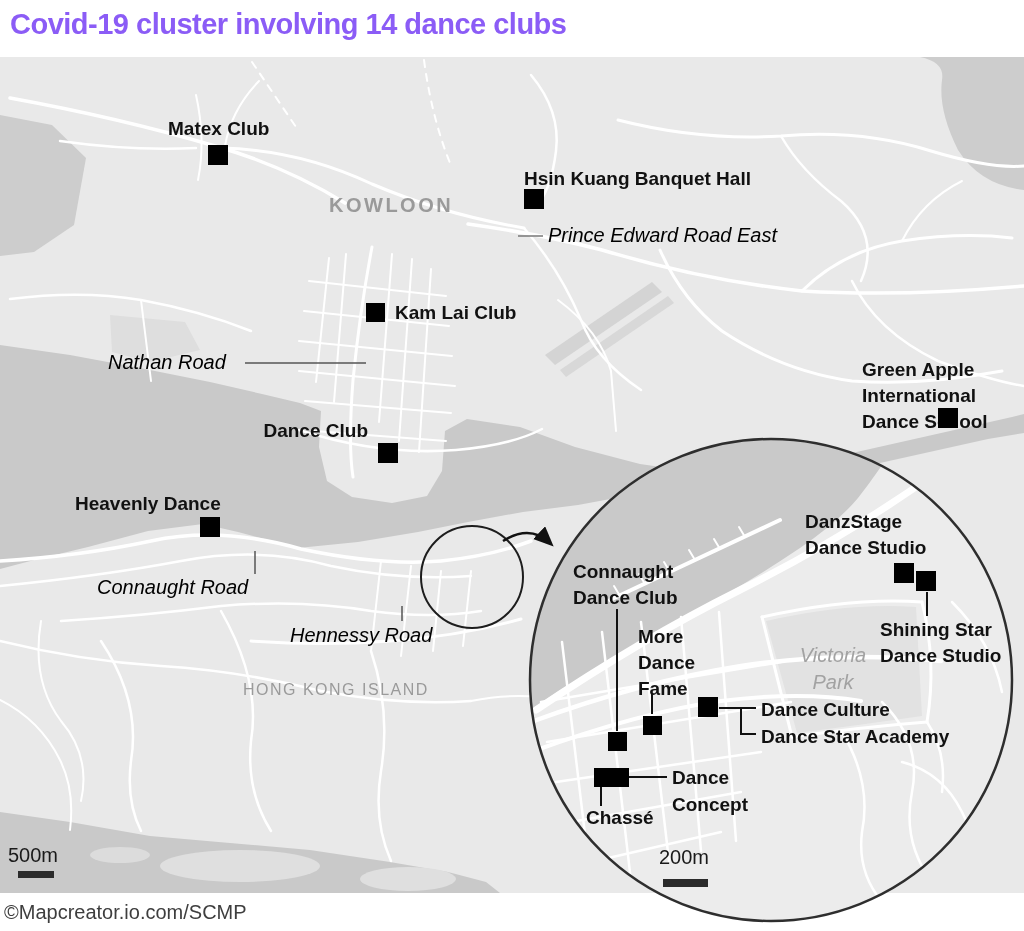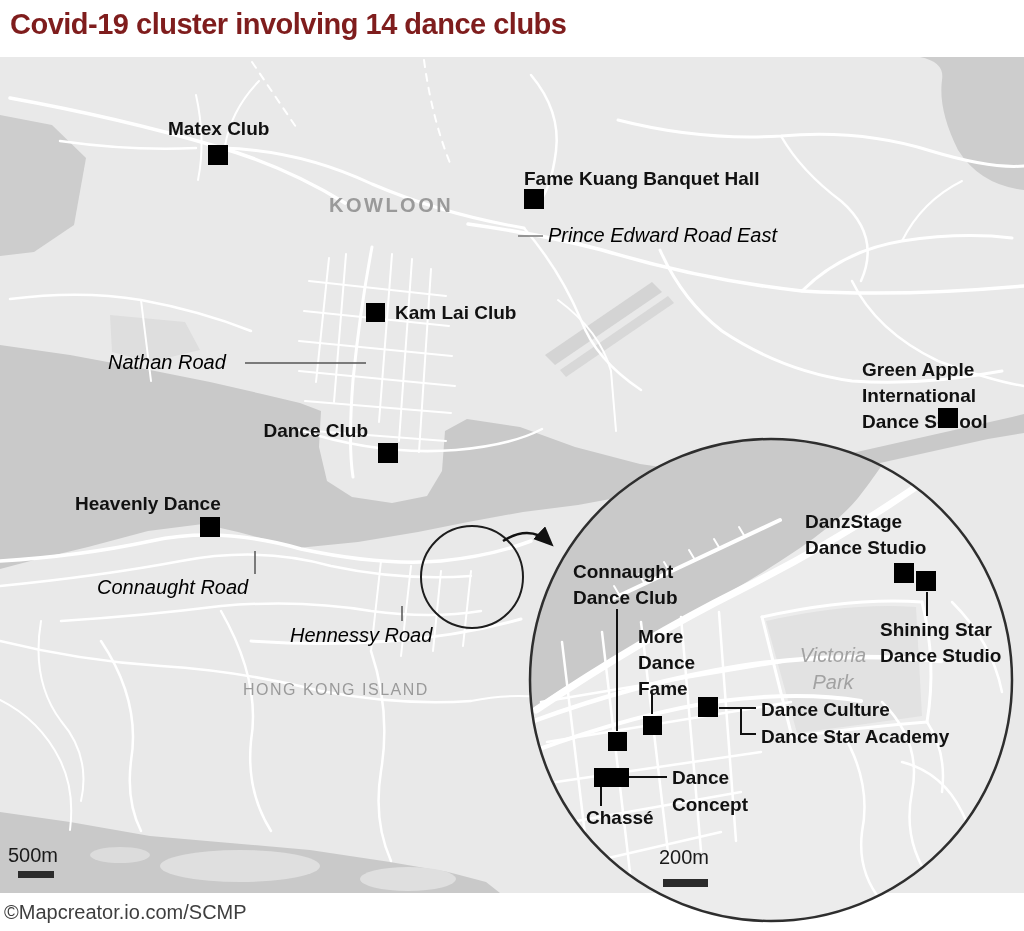--- a/index.html
+++ b/index.html
@@ -8,21 +8,21 @@
   #map-svg{position:absolute;left:0;top:0;width:1024px;height:931px;}
   .lbl{position:absolute;color:#111;font-weight:bold;font-size:19px;line-height:25px;white-space:nowrap;}
   .lbl span{display:block;}
   .road-lbl{position:absolute;color:#000000;font-style:italic;font-weight:normal;font-size:20px;white-space:nowrap;}
   .region-lbl{position:absolute;color:#9a9a9a;font-weight:normal;white-space:nowrap;}
   .marker{position:absolute;background:#000;}
   .m20{width:20px;height:20px;}
   .m19{width:19px;height:19px;}
   .scale-txt{position:absolute;color:#1a1a1a;font-size:20px;font-weight:normal;white-space:nowrap;}
   .scale-bar{position:absolute;background:#2b2b2b;}
-  #title{position:absolute;left:10px;top:8px;font-size:29px;font-weight:bold;color:#7f1d1d;letter-spacing:-0.5px;white-space:nowrap;}
+  #title{position:absolute;left:10px;top:8px;font-size:29px;font-weight:bold;color:#8b5cf6;letter-spacing:-0.5px;white-space:nowrap;}
   #attribution{position:absolute;left:4px;top:901px;font-size:20px;color:#3e3e3e;white-space:nowrap;}
   .park-lbl{position:absolute;left:785px;top:642px;width:96px;text-align:center;color:#a2a2a2;
             font-style:italic;font-size:20px;line-height:27px;}
 </style>
 </head>
 <body>
 
 <div id="stage">
 
   <svg id="map-svg" viewBox="0 0 1024 931" xmlns="http://www.w3.org/2000/svg">
@@ -191,21 +191,21 @@
   </div>
 
   <div class="road-lbl" style="left:548px;top:224px;">Prince Edward Road East</div>
   <div class="road-lbl" style="left:108px;top:351px;">Nathan Road</div>
   <div class="road-lbl" style="left:97px;top:576px;">Connaught Road</div>
   <div class="road-lbl" style="left:290px;top:624px;">Hennessy Road</div>
 
   <div class="lbl" style="left:168px;top:116px;">Matex Club</div>
   <div class="marker m20" style="left:208px;top:145px;"></div>
 
-  <div class="lbl" style="left:524px;top:166px;">Fame Kuang Banquet Hall</div>
+  <div class="lbl" style="left:524px;top:166px;">Hsin Kuang Banquet Hall</div>
   <div class="marker m20" style="left:524px;top:189px;"></div>
 
   <div class="marker m19" style="left:366px;top:303px;"></div>
   <div class="lbl" style="left:395px;top:300px;">Kam Lai Club</div>
 
   <div class="lbl" style="left:140px;top:418px;width:228px;text-align:right;">
     <span>Dance Club</span>
   </div>
   <div class="marker m20" style="left:378px;top:443px;"></div>
 

